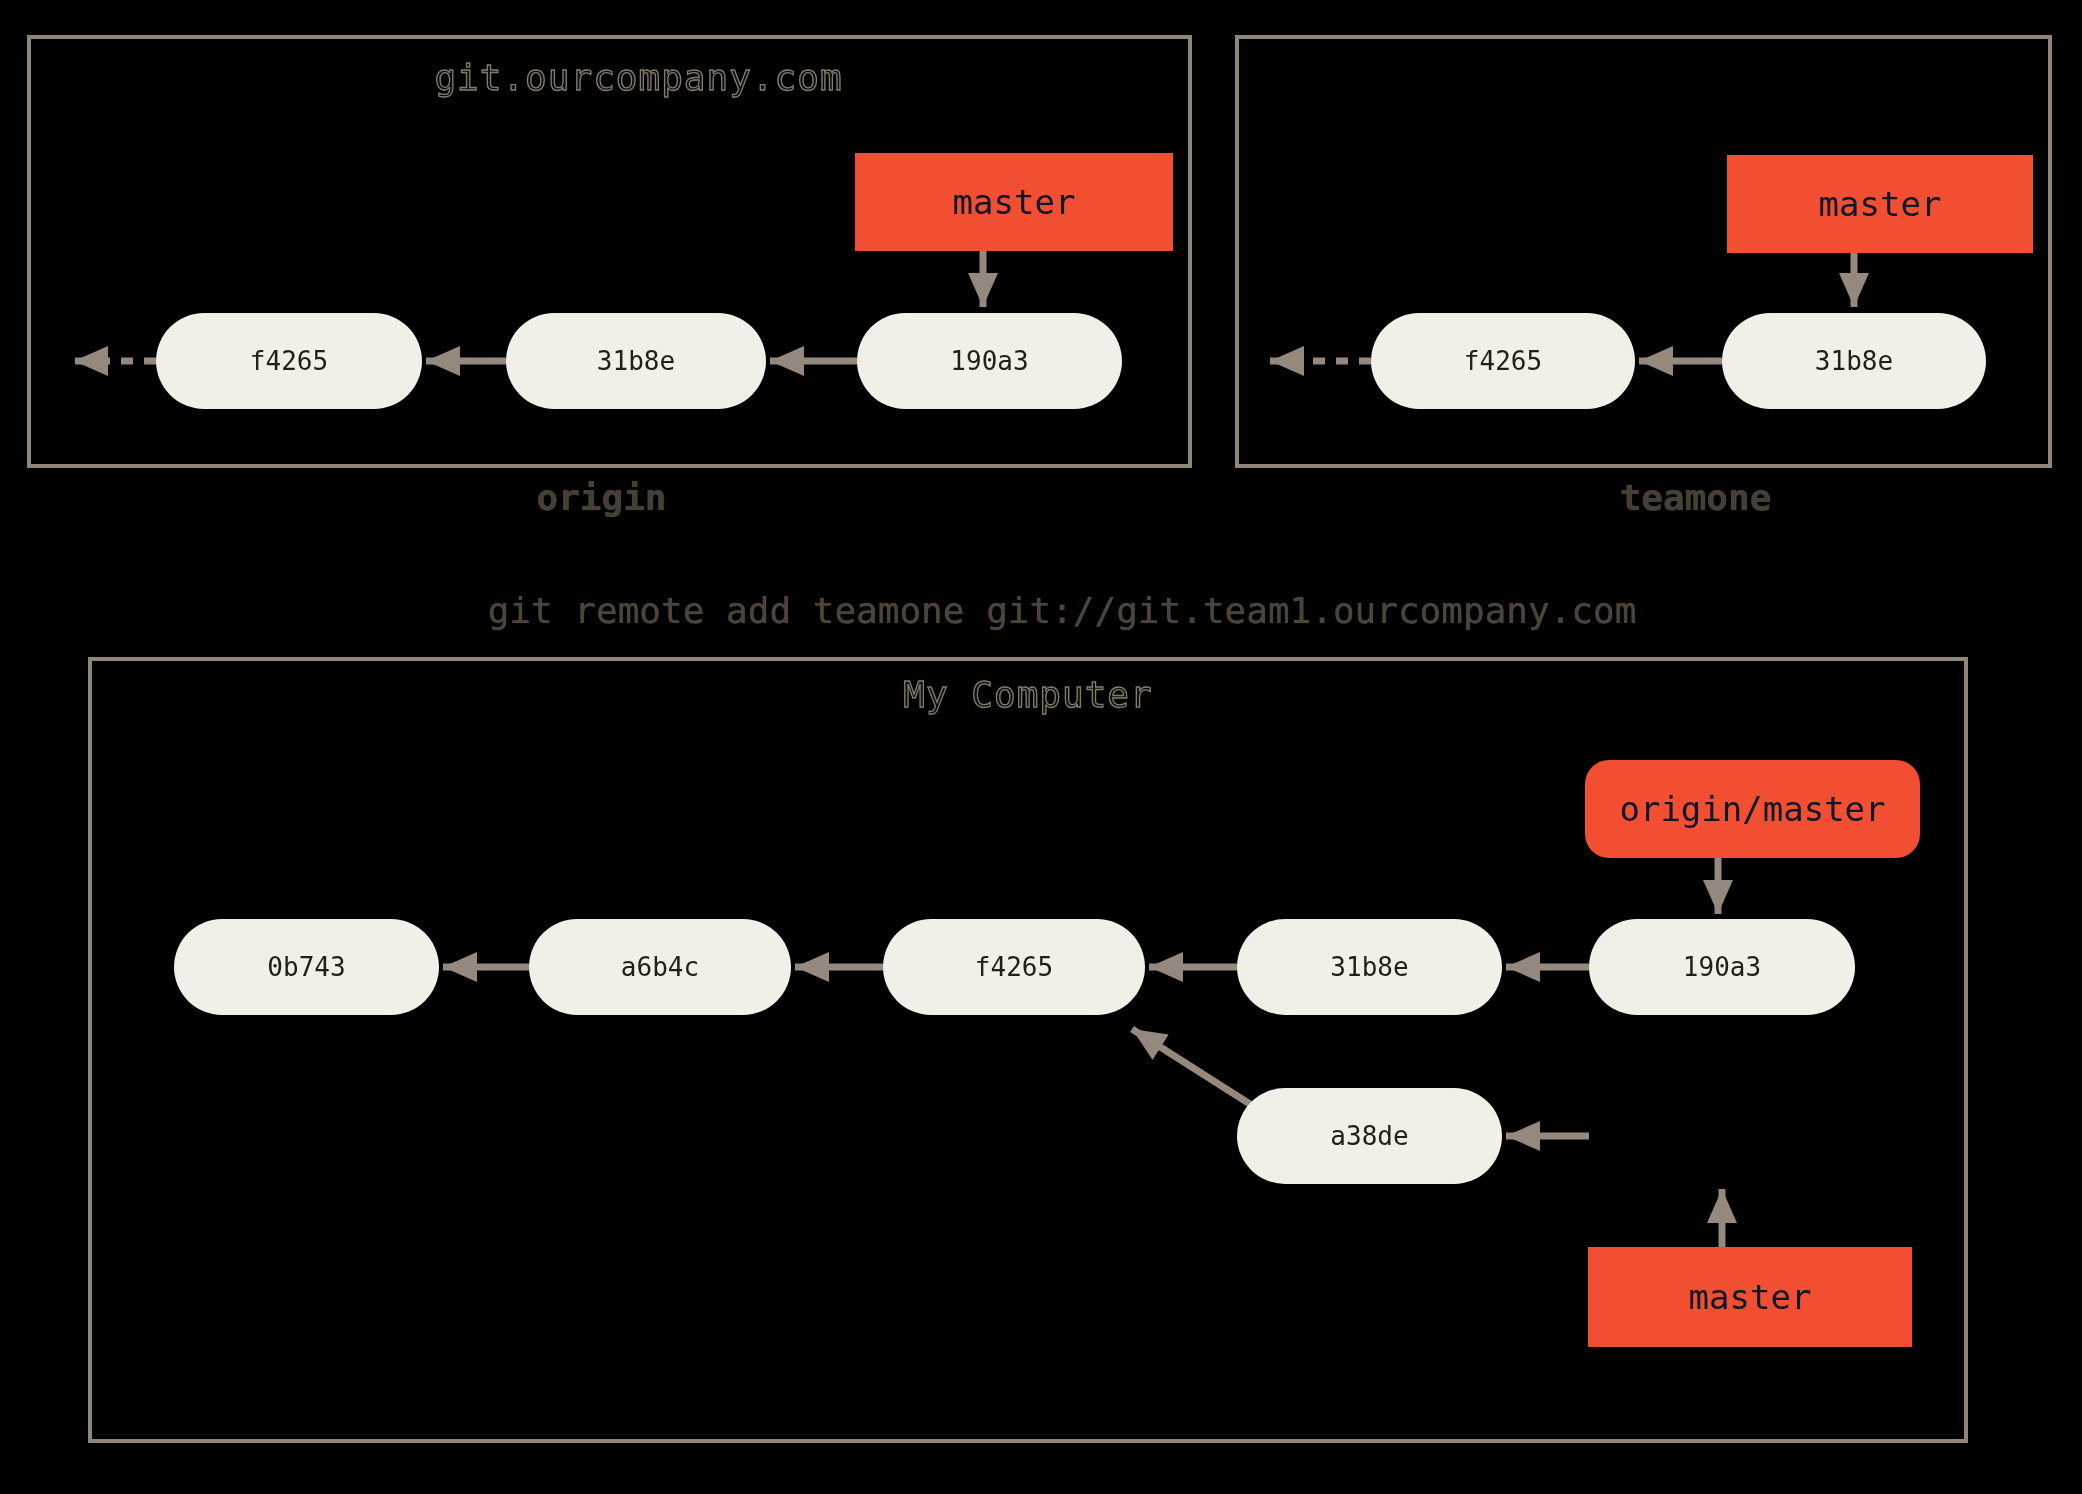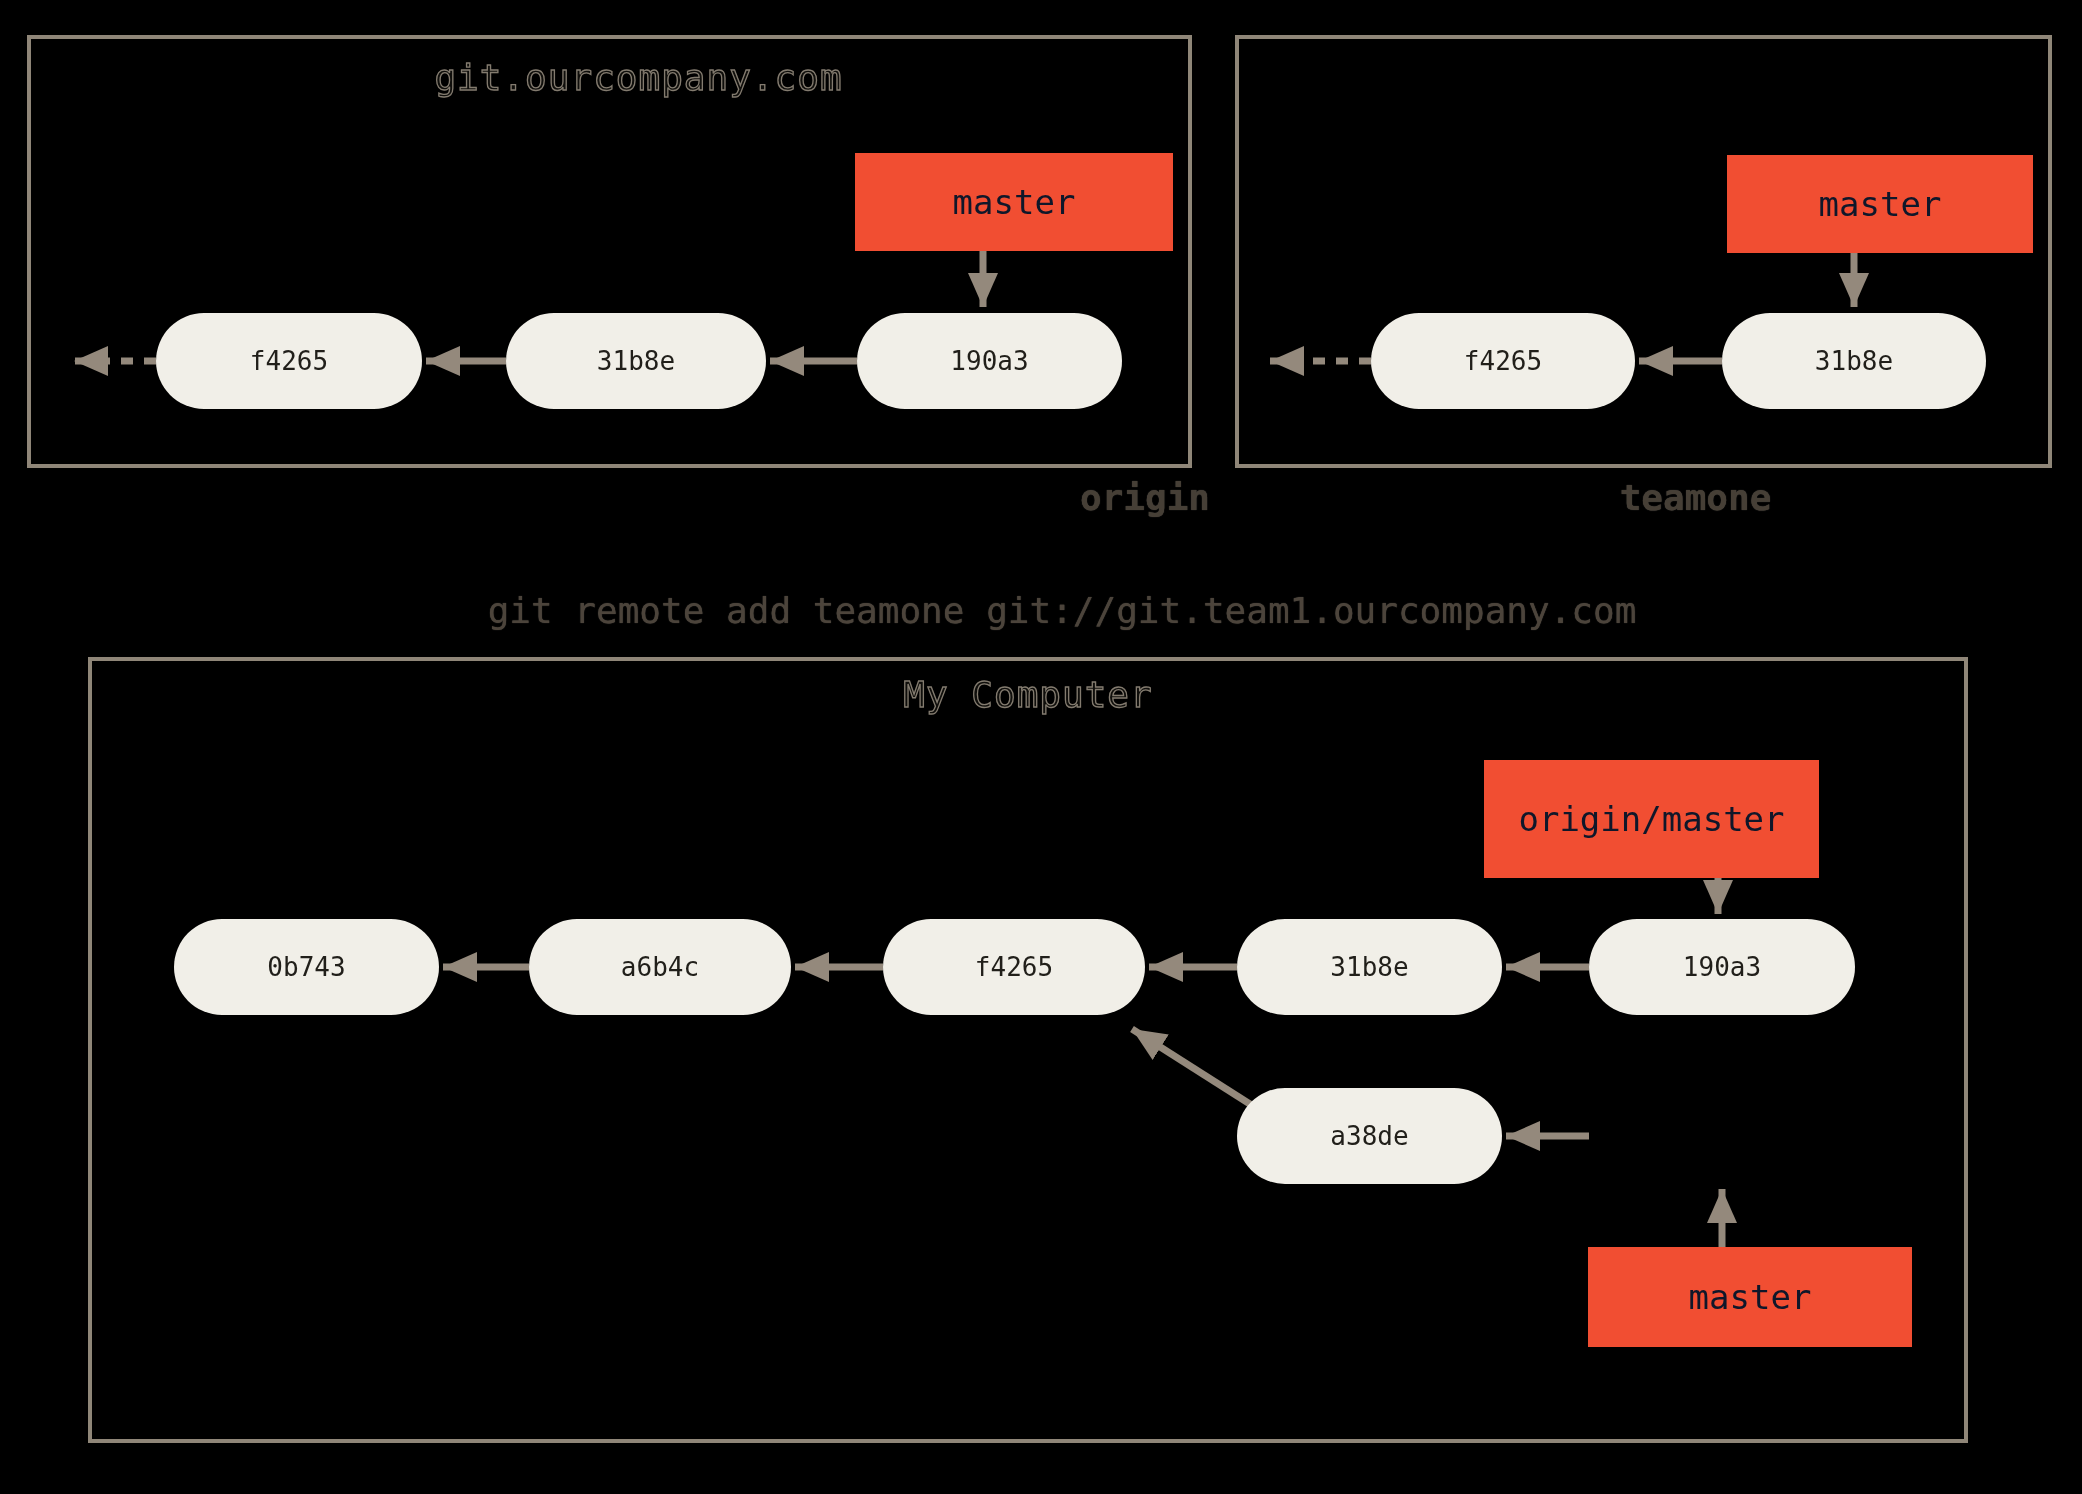--- a/index.html
+++ b/index.html
@@ -121,31 +121,31 @@
     <line x1="1589" y1="1136" x2="1506" y2="1136" stroke="#94897c" stroke-width="7" marker-end="url(#ah)"></line>
     <line x1="1253" y1="1106" x2="1132" y2="1029" stroke="#94897c" stroke-width="7" marker-end="url(#ah)"></line>
     <line x1="1722" y1="1247" x2="1722" y2="1189" stroke="#94897c" stroke-width="7" marker-end="url(#ah)"></line>
   </svg>
 
   <div class="box-title" style="left:27px; top:57px; width:1165px;margin-left:29px;">git.ourcompany.com</div>
   <div class="branch-box" style="left:855px; top:153px; width:318px; height:98px;">master</div>
   <div class="pill" style="left:156px; top:313px; width:266px;">f4265</div>
   <div class="pill" style="left:506px; top:313px; width:260px;">31b8e</div>
   <div class="pill" style="left:857px; top:313px; width:265px;">190a3</div>
-  <div class="server-name" style="left:45px; top:477px; width:1165px;text-align:right;">origin</div>
+  <div class="server-name" style="left:19px; top:477px; width:1165px;">origin</div>
 
   <div class="branch-box" style="left:1727px; top:155px; width:306px; height:98px;">master</div>
   <div class="pill" style="left:1371px; top:313px; width:264px;">f4265</div>
   <div class="pill" style="left:1722px; top:313px; width:264px;">31b8e</div>
   <div class="server-name" style="left:1287px; top:477px; width:817px;">teamone</div>
 
   <div class="command-line" style="top:590px;padding-left:42px;">git remote add teamone git://git.team1.ourcompany.com</div>
 
   <div class="box-title" style="left:88px; top:674px; width:1880px;">My Computer</div>
-  <div class="branch-box" style="left:1484px; top:760px; width:335px; height:118px;">origin/master</div>
+  <div class="branch-box" style="left:1585px; top:760px; width:335px; height:98px;border-radius:24px;">origin/master</div>
 
   <div class="pill" style="left:174px; top:919px; width:265px;">0b743</div>
   <div class="pill" style="left:529px; top:919px; width:262px;">a6b4c</div>
   <div class="pill" style="left:883px; top:919px; width:262px;">f4265</div>
   <div class="pill" style="left:1237px; top:919px; width:265px;">31b8e</div>
   <div class="pill" style="left:1589px; top:919px; width:266px;">190a3</div>
 
   <div class="pill" style="left:1237px; top:1088px; width:265px;">a38de</div>
 
   <div class="branch-box" style="left:1588px; top:1247px; width:324px; height:100px;">master</div>

